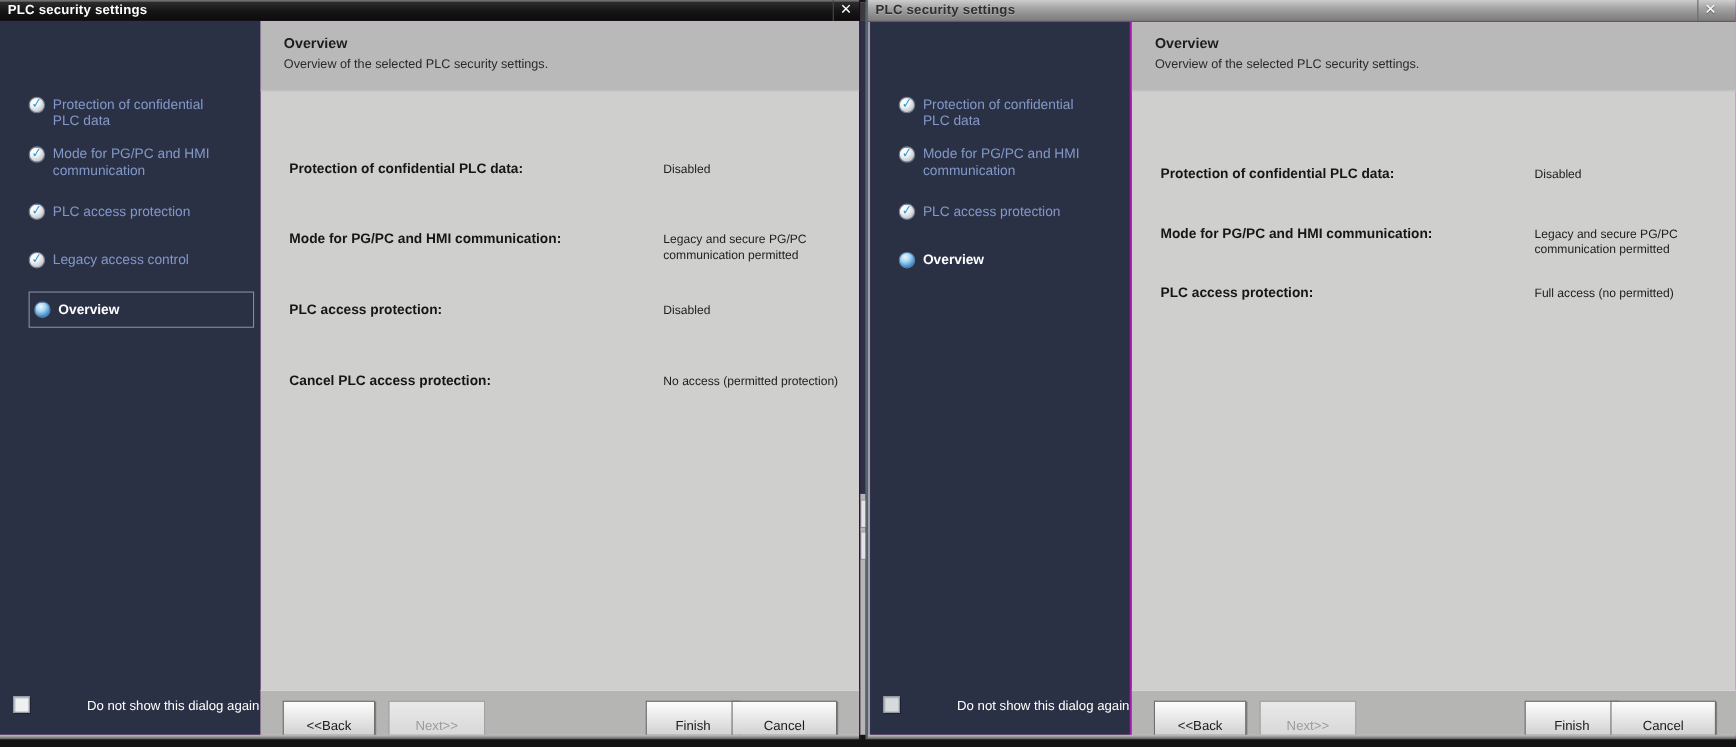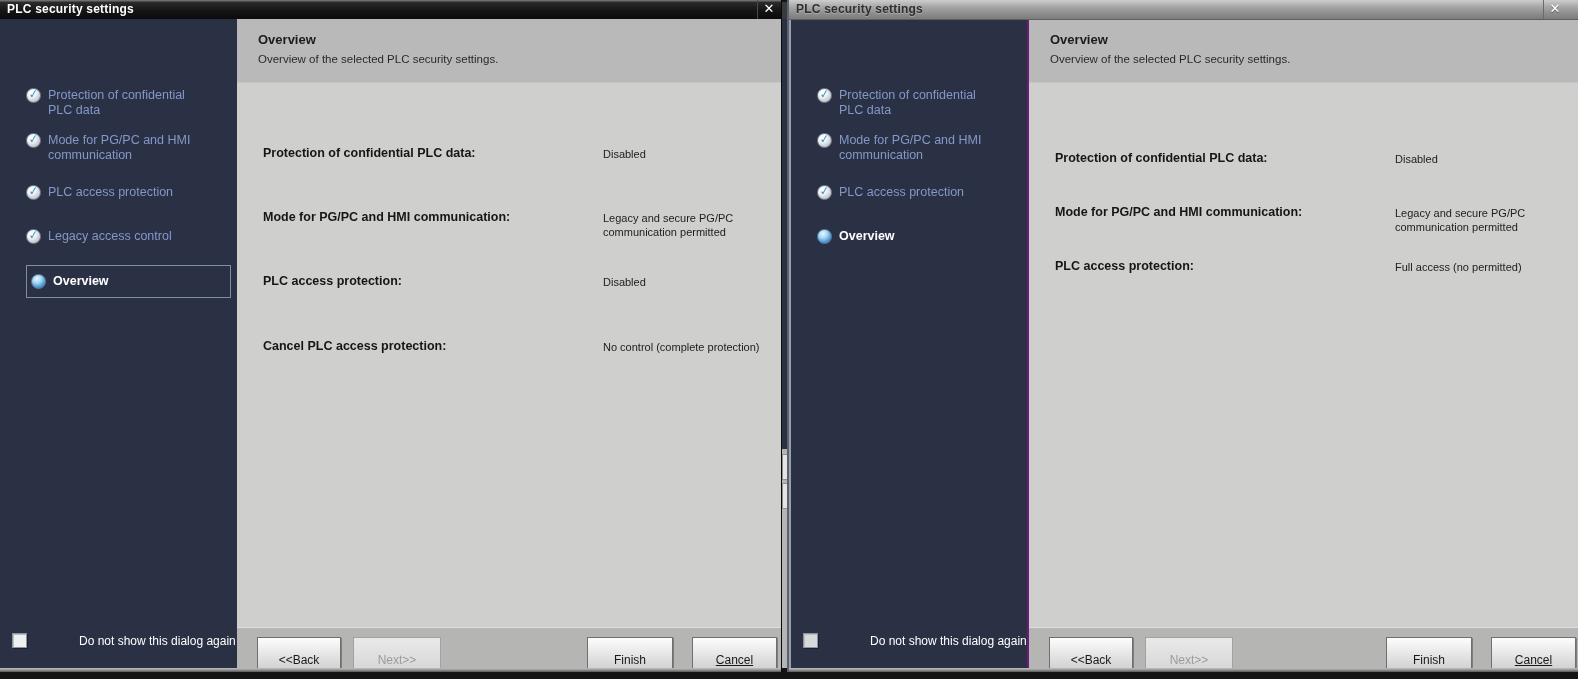--- a/index.html
+++ b/index.html
@@ -2,21 +2,21 @@
 <html><head>
 <meta charset="utf-8">
 <style>
   html,body{margin:0;padding:0;}
   body{
     width:1578px;height:679px;position:relative;overflow:hidden;
     background:#141414;
     font-family:"Liberation Sans","DejaVu Sans",sans-serif;
     -webkit-font-smoothing:antialiased;
   }
-  .window{position:absolute;top:0;height:672px;background:#701a75;}
+  .window{position:absolute;top:0;height:672px;background:#a21caf;}
   #win-left{left:0;width:781px;border-right:1px solid #0a0a0a;}
   #win-right{left:787px;width:791px;border-left:2px solid #5a6170;box-shadow:inset 2px 0 0 #9aa0aa;}
 
   
   .titlebar{position:absolute;top:0;left:0;right:0;height:19px;z-index:5;}
   .active .titlebar{background:linear-gradient(180deg,#6f6f6f 0,#6f6f6f 1px,#2c2c2c 2px,#151515 55%,#0b0b0b 100%);}
   .inactive .titlebar{background:linear-gradient(180deg,#cdcdcd 0,#a8a8a8 35%,#8e8e8e 70%,#7c7c7c 100%);border-bottom:1px solid #5e5e5e;}
   .titlebar .title{position:absolute;left:7px;top:0;line-height:19px;font-size:12px;font-weight:bold;letter-spacing:.2px;}
   .active .titlebar .title{color:#ffffff;}
   .inactive .titlebar .title{color:#2f2f2f;text-shadow:0 1px 0 rgba(255,255,255,.25);}
@@ -81,21 +81,21 @@
     position:absolute;top:9px;height:21px;font-size:12px;color:#1a1a1a;
     font-family:"Liberation Sans","DejaVu Sans",sans-serif;
     background:linear-gradient(180deg,#fdfdfd 0,#ececec 40%,#d2d2d2 100%);
     border:1px solid #6f6f6f;box-shadow:1px 1px 0 rgba(80,80,80,.55);
     padding:15px;cursor:pointer;
   }
   .btn:disabled{color:#9c9c9c;background:linear-gradient(180deg,#e9e9e9,#d8d8d8);border-color:#a2a2a2;box-shadow:none;cursor:default;}
   .btn.back{left:20px;width:84px;}
   .btn.next{left:116px;width:88px;}
   .btn.finish{right:108px;width:86px;}
-  .btn.cancel{right:4px;width:85px;text-decoration:underline;}
+  .btn.cancel{right:20px;width:96px;}
 
   
   .sliver{position:absolute;left:781px;top:2px;width:6px;height:666px;background:#b5b5b4;z-index:0;}
   .sliver .nv{position:absolute;top:17px;left:0;right:0;height:430px;background:#2b3145;}
   .sliver .tb{position:absolute;top:0;left:0;right:0;height:17px;background:#3a3a3a;}
   .sliver .th1{position:absolute;top:452px;left:1px;width:4px;height:24px;background:#e4e4e4;border:1px solid #8e8e8e;}
   .sliver .th2{position:absolute;top:481px;left:1px;width:4px;height:24px;background:#e4e4e4;border:1px solid #8e8e8e;}
 </style>
 </head>
 <body>
@@ -159,21 +159,21 @@
       <div class="row r1">
         <span class="rlabel">Mode for PG/PC and HMI communication:</span>
         <span class="rvalue">Legacy and secure PG/PC communication permitted</span>
       </div>
       <div class="row r2">
         <span class="rlabel">PLC access protection:</span>
         <span class="rvalue">Disabled</span>
       </div>
       <div class="row r3">
         <span class="rlabel">Cancel PLC access protection:</span>
-        <span class="rvalue">No control (complete protection)</span>
+        <span class="rvalue">No access (permitted protection)</span>
       </div>
       <div class="footer">
         <button class="btn back">&lt;&lt;Back</button>
         <button class="btn next" disabled="">Next&gt;&gt;</button>
         <button class="btn finish">Finish</button>
         <button class="btn cancel">Cancel</button>
       </div>
     </div>
   </div>
   <div class="bottomframe"></div>

